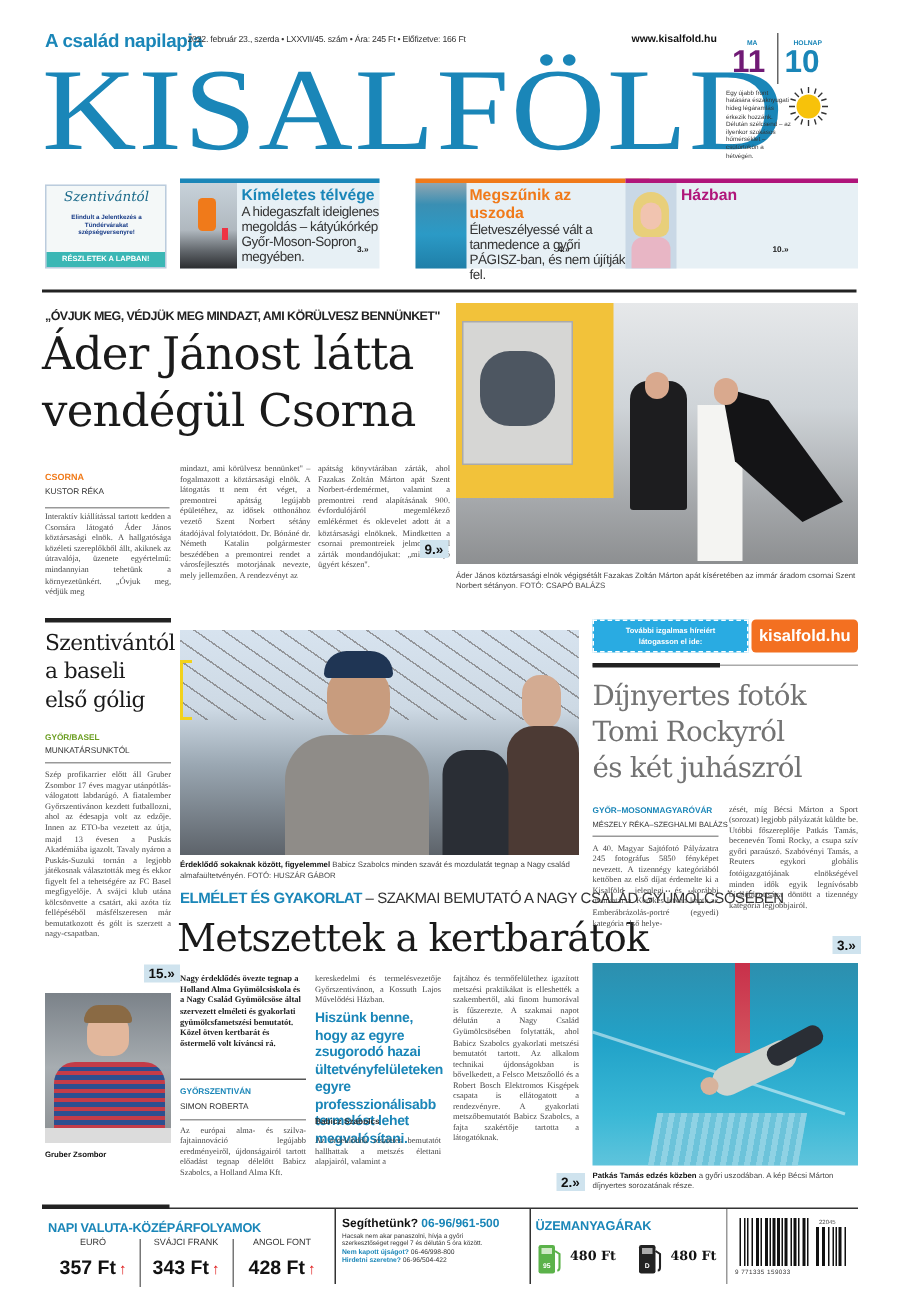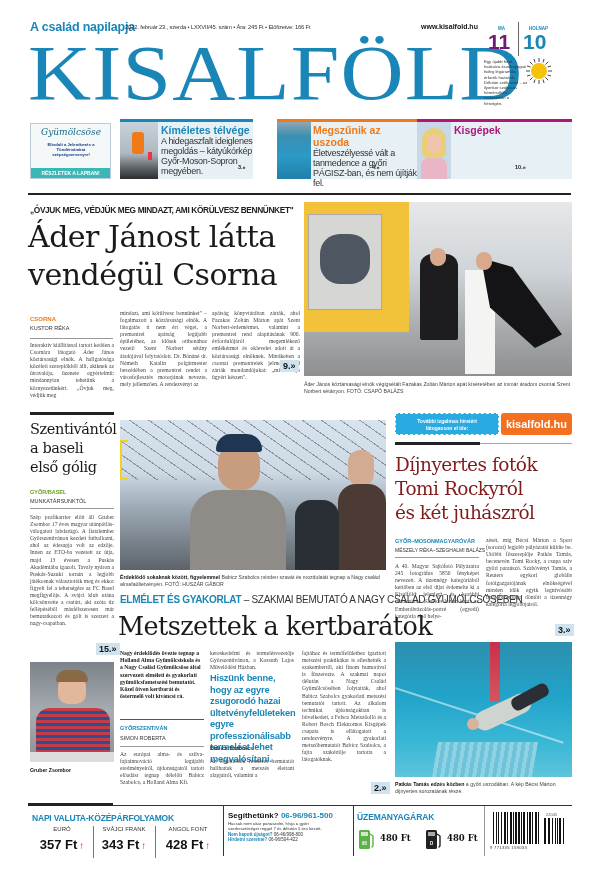--- a/index.html
+++ b/index.html
@@ -51,21 +51,21 @@
       <line x1="2" y1="9" x2="5.5" y2="10"></line>
         <line x1="2" y1="19" x2="5.5" y2="18"></line>
       <line x1="26" y1="9" x2="22.5" y2="10"></line>
         <line x1="26" y1="19" x2="22.5" y2="18"></line>
     </g>
     <circle cx="14" cy="14" r="8" fill="#f7c20a"></circle>
   </svg>
 </div>
 
 <div class="abs" style="left:30px;top:123px;width:81px;height:56px;border:1px solid #bcd;background:#f4f8f8;">
-  <div class="abs" style="left:6px;top:3px;width:68px;text-align:center;font-family:'DejaVu Serif',serif;font-style:italic;font-size:9px;color:#1a6a8a;">Gyümölcsöse</div>
+  <div class="abs" style="left:6px;top:3px;width:68px;text-align:center;font-family:'DejaVu Serif',serif;font-style:italic;font-size:9px;color:#1a6a8a;">Szentivántól</div>
   <div class="abs" style="left:12px;top:18px;width:56px;text-align:center;font-size:4.2px;line-height:5px;font-weight:bold;color:#163a86;">Elindult a Jelentkezés a Tündérvárakat szépségversenyre!</div>
   <div class="abs" style="left:0;right:0;bottom:0;height:10px;background:#3bb7b5;color:#fff;font-size:5px;font-weight:bold;text-align:center;line-height:10px;">RÉSZLETEK A LAPBAN!</div>
 </div>
 
 <div class="teaser" style="left:120px;width:133px;">
   <div class="bar" style="background:#1a86b8;"></div>
   <div class="photo" style="left:0;top:3px;width:38px;height:57px;background:linear-gradient(180deg,#c7d2da 0%,#b0b8bf 55%,#60656a 80%,#2b2d30 100%);">
     <div style="position:absolute;left:12px;top:10px;width:12px;height:22px;background:#f07a1a;border-radius:3px;"></div>
     <div style="position:absolute;left:28px;top:30px;width:4px;height:8px;background:#e34;"></div>
   </div>
@@ -87,21 +87,21 @@
 </div>
 
 <div class="teaser" style="left:417px;width:155px;">
   <div class="bar" style="background:#b0157a;"></div>
   <div class="photo" style="left:0;top:3px;width:34px;height:57px;background:#c9d8e6;">
     <div style="position:absolute;left:5px;top:6px;width:24px;height:30px;background:#e8cf7a;border-radius:12px 12px 6px 6px;"></div>
     <div style="position:absolute;left:10px;top:13px;width:14px;height:18px;background:#f1c4b0;border-radius:7px;"></div>
     <div style="position:absolute;left:4px;top:36px;width:26px;height:21px;background:#e8b6c5;border-radius:8px 8px 0 0;"></div>
   </div>
   <div class="abs" style="left:37px;top:5px;width:116px;">
-    <div class="t-title" style="color:#b0157a;">Kisgépek</div>
+    <div class="t-title" style="color:#b0157a;">Házban</div>
   </div>
   <span class="abs" style="left:98px;top:45px;font-size:5.5px;font-weight:bold;">10.»</span>
 </div>
 
 <div class="rule-thick" style="left:28px;top:193px;width:543px;height:2px;"></div>
 <div class="abs" style="left:30px;top:205px;font-size:8.3px;font-weight:bold;color:#222;letter-spacing:-0.35px;white-space:nowrap;">„ÓVJUK MEG, VÉDJÜK MEG MINDAZT, AMI KÖRÜLVESZ BENNÜNKET"</div>
 <div class="abs" style="left:28px;top:218px;font-family:'DejaVu Serif',serif;font-size:30px;line-height:38px;color:#1a1a1a;letter-spacing:-0.5px;">
   <div>Áder Jánost látta</div>
   <div>vendégül Csorna</div>
 </div>
@@ -175,21 +175,21 @@
 <div class="abs bodytxt" style="left:302px;top:650px;width:84px;">fajtához és termőfelülethez igazított metszési praktikákat is elleshették a szakembertől, aki finom humorával is fűszerezte. A szakmai napot délután a Nagy Család Gyümölcsösében folytatták, ahol Babicz Szabolcs gyakorlati metszési bemutatót tartott. Az alkalom technikai újdonságokban is bővelkedett, a Felsco Metszőolló és a Robert Bosch Elektromos Kisgépek csapata is ellátogatott a rendezvényre. A gyakorlati metszőbemutatót Babicz Szabolcs, a fajta szakértője tartotta a látogatóknak.</div>
 <span class="abs pageref" style="left:371px;top:782px;">2.»</span>
 
 <div class="abs" style="left:395px;top:413px;width:177px;height:22px;">
   <div class="abs" style="left:0;top:0;width:104px;height:22px;background:#29abe2;border:1px dashed #fff;color:#fff;font-size:5px;font-weight:bold;text-align:center;padding:4px 14px;line-height:6.5px;">További izgalmas híreiért látogasson el ide:</div>
   <div class="abs" style="left:106px;top:0;width:71px;height:22px;background:#f37021;color:#fff;font-size:11px;font-weight:bold;text-align:center;line-height:22px;border-radius:3px;">kisalfold.hu</div>
 </div>
 
 <div class="rule-thin" style="left:395px;top:443px;width:177px;background:#aaa;"></div>
 <div class="rule-thick" style="left:395px;top:442px;width:85px;"></div>
-<div class="abs" style="left:395px;top:453px;font-family:'DejaVu Serif',serif;font-size:18.5px;line-height:24px;color:#7f1d1d;letter-spacing:-0.5px;">
+<div class="abs" style="left:395px;top:453px;font-family:'DejaVu Serif',serif;font-size:18.5px;line-height:24px;color:#737373;letter-spacing:-0.5px;">
   <div>Díjnyertes fotók</div>
   <div>Tomi Rockyról</div>
   <div>és két juhászról</div>
 </div>
 <div class="abs" style="left:395px;top:538px;font-size:5.5px;font-weight:bold;color:#1a86b8;">GYŐR–MOSONMAGYARÓVÁR</div>
 <div class="abs" style="left:395px;top:547px;font-size:5px;color:#333;white-space:nowrap;">MÉSZELY RÉKA–SZEGHALMI BALÁZS</div>
 <div class="rule-thin" style="left:395px;top:557px;width:84px;"></div>
 <div class="abs bodytxt" style="left:395px;top:563px;width:84px;">A 40. Magyar Sajtófotó Pályázatra 245 fotográfus 5850 fényképet nevezett. A tizennégy kategóriából kettőben az első díjat érdemelte ki a Kisalföld jelenlegi és korábbi munkatársa. Kerekes István kapta az Emberábrázolás-portré (egyedi) kategória első helye-</div>
 <div class="abs bodytxt" style="left:486px;top:537px;width:86px;">zését, míg Bécsi Márton a Sport (sorozat) legjobb pályázatát küldte be. Utóbbi főszereplője Patkás Tamás, becenevén Tomi Rocky, a csupa szív győri paraúszó. Szabóvényi Tamás, a Reuters egykori globális fotóigazgatójának elnökségével minden idők egyik legnívósabb bírálóbizottsága döntött a tizennégy kategória legjobbjairól.</div>
 <span class="abs pageref" style="left:555px;top:624px;">3.»</span>

